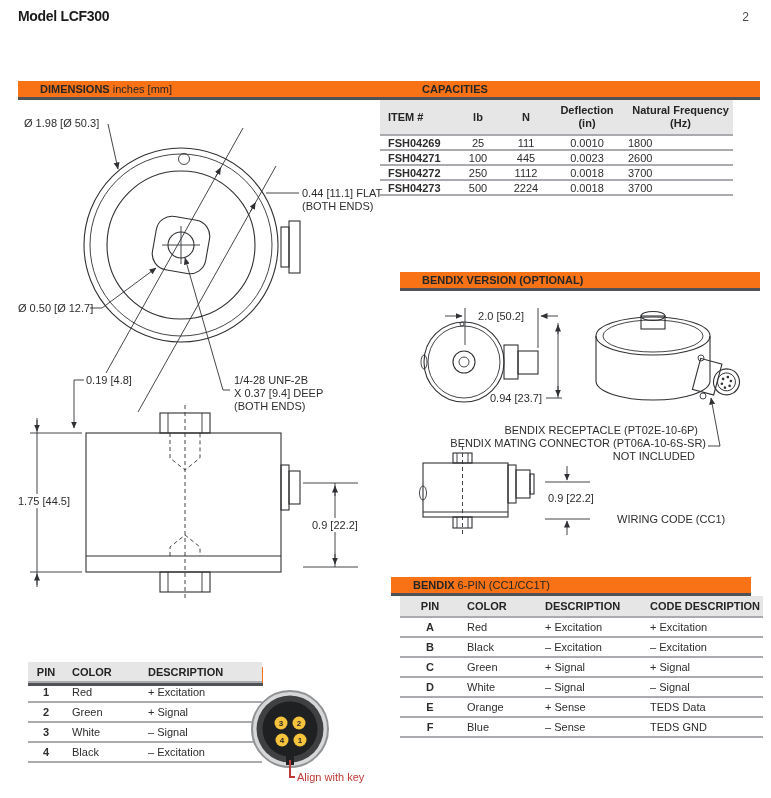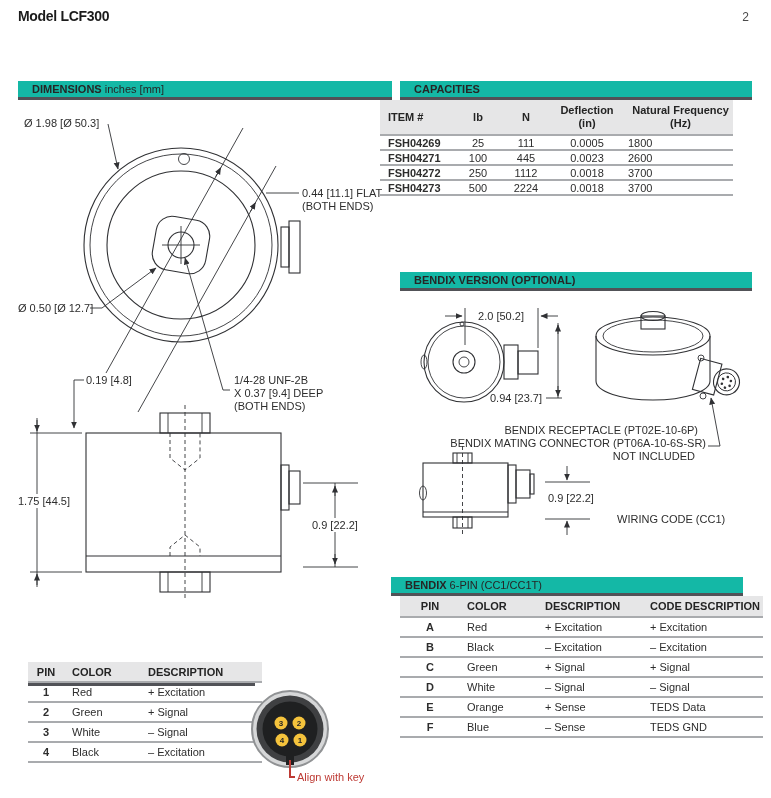--- a/index.html
+++ b/index.html
@@ -4,22 +4,22 @@
 <style>
   html,body{margin:0;padding:0;}
   body{
     width:771px;height:798px;position:relative;background:#ffffff;
     font-family:"Liberation Sans", sans-serif;color:#2d2d2d;overflow:hidden;
   }
   .abs{position:absolute;}
   .page-title{left:18px;top:8px;font-size:14px;font-weight:bold;color:#1b1b1b;letter-spacing:-0.3px;}
   .page-num{right:22px;top:10px;font-size:12px;color:#4a4a4a;}
   .bar{
-    background:#14b8a6;border-bottom:3px solid #515257;height:16px;line-height:16px;
-    font-size:11px;font-weight:bold;color:#262626;padding-left:14px;box-sizing:content-box;
+    background:#f97316;border-bottom:3px solid #515257;height:16px;line-height:16px;
+    font-size:11px;font-weight:bold;color:#262626;padding-left:22px;box-sizing:content-box;
   }
   .bar .light{font-weight:normal;}
   table{border-collapse:collapse;font-size:11px;table-layout:fixed;color:#2d2d2d;}
   tr{border-bottom:2px solid #A9ABAE;}
   thead tr{background:#E6E6E7;}
   th{font-weight:bold;color:#242424;}
   td,th{padding:0;overflow:hidden;white-space:nowrap;}
   .two-line{line-height:13px;display:block;}
   
   .cap-table{width:345px;}
@@ -211,21 +211,21 @@
         <span class="two-line">Natural Frequency</span>
         <span class="two-line">(Hz)</span>
       </th>
     </tr>
   </thead>
   <tbody>
     <tr>
       <td class="c-item">FSH04269</td>
       <td class="c-lb">25</td>
       <td class="c-n">111</td>
-      <td class="c-defl">0.0005</td>
+      <td class="c-defl">0.0010</td>
       <td class="c-freq">1800</td>
     </tr>
     <tr>
       <td class="c-item">FSH04271</td>
       <td class="c-lb">100</td>
       <td class="c-n">445</td>
       <td class="c-defl">0.0023</td>
       <td class="c-freq">2600</td>
     </tr>
     <tr>

